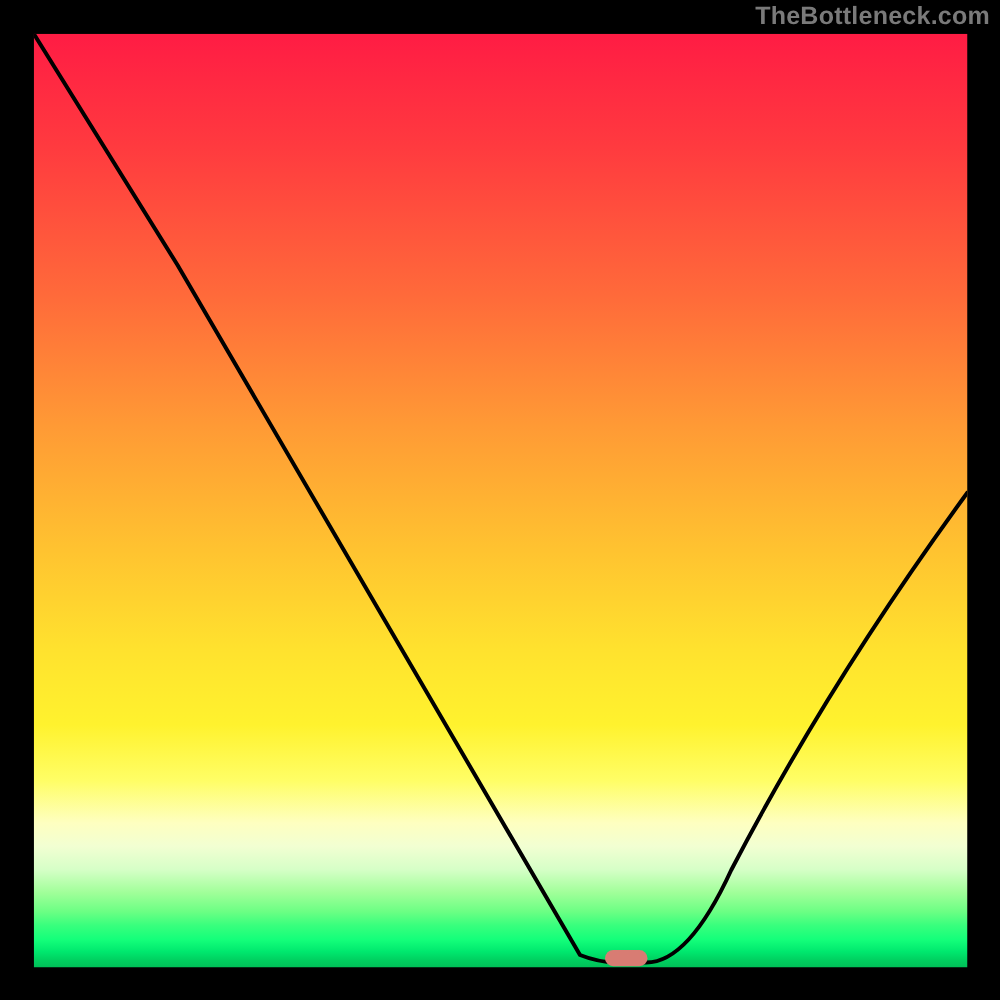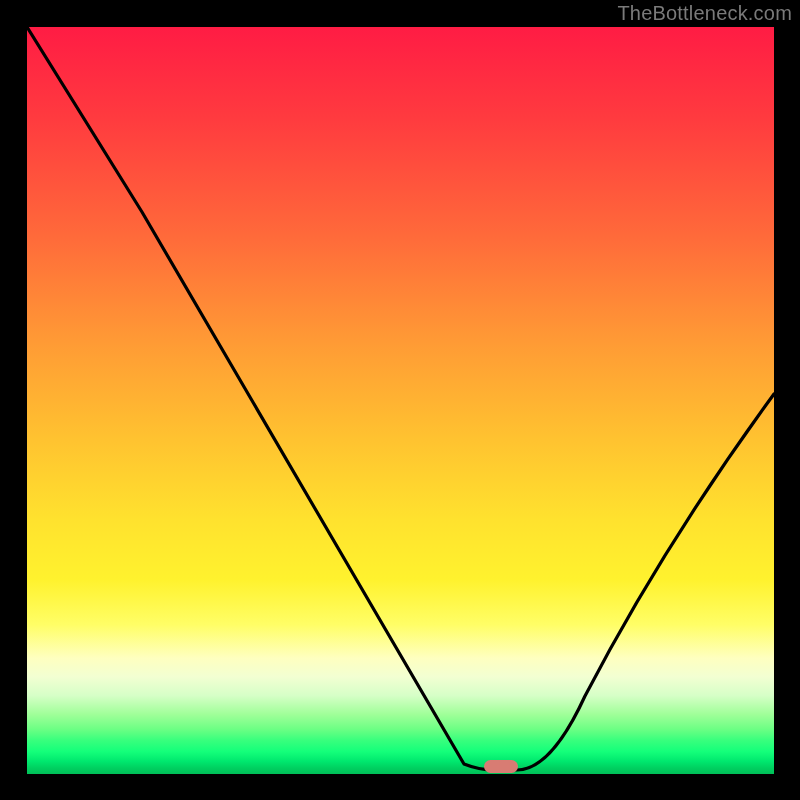--- a/index.html
+++ b/index.html
@@ -16,21 +16,21 @@
     height: 800px;
     background: #000;
   }
   .watermark {
     position: absolute;
     top: 2px;
     right: 8px;
     font-family: Arial, Helvetica, sans-serif;
     font-size: 20px;
     color: #7a7a7a;
-    font-weight: 400;
+    font-weight: 700;
     letter-spacing: 0.2px;
   }
   .plot-rect {
     position: absolute;
     left: 27px;
     top: 27px;
     width: 747px;
     height: 747px;
     overflow: hidden;
   }

